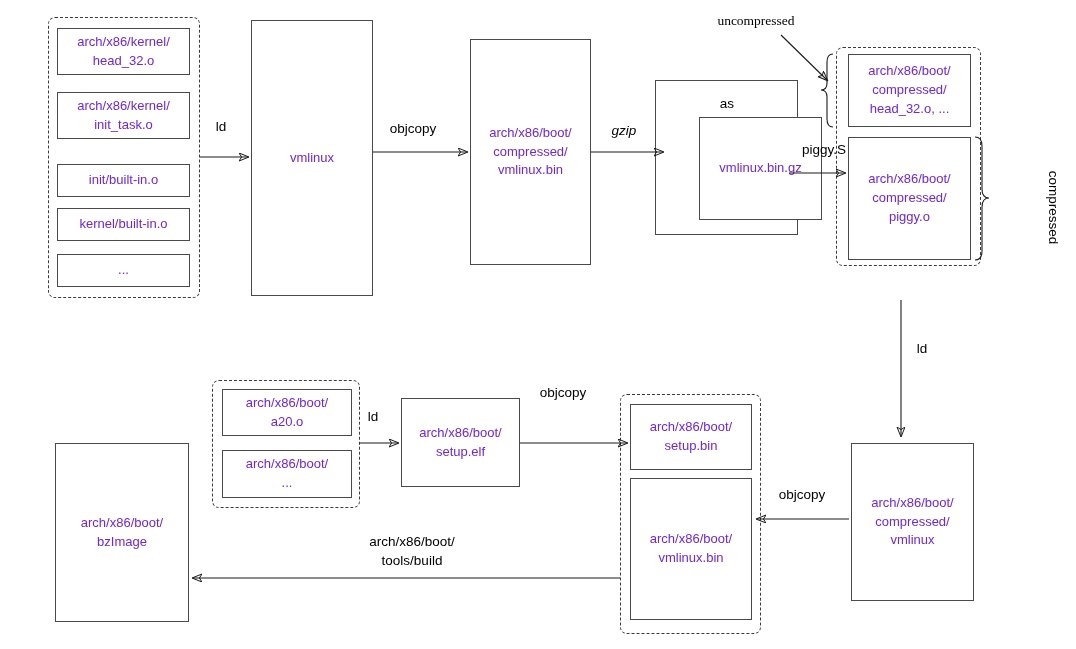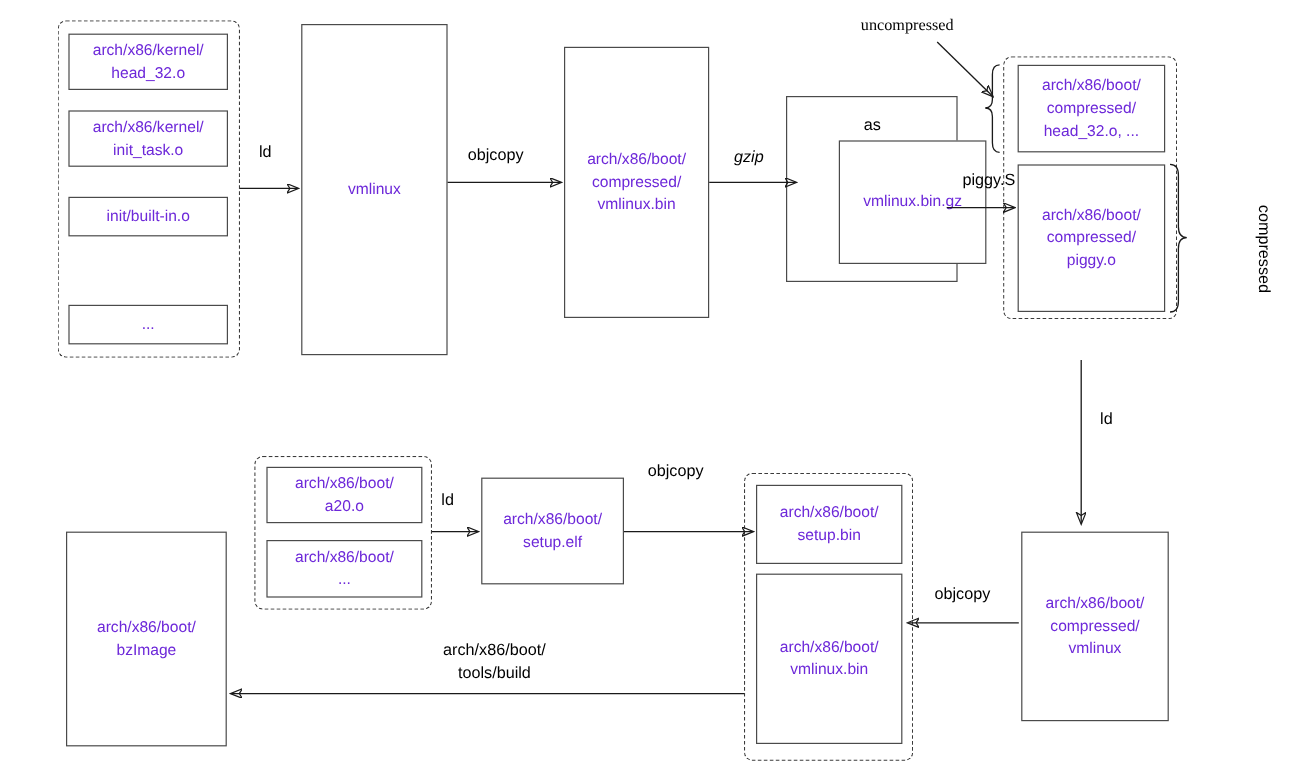--- a/index.html
+++ b/index.html
@@ -66,20 +66,21 @@
   <div class="dashgroup" style="left:48px;top:17px;width:152px;height:281px;"></div>
   <div class="dashgroup" style="left:836px;top:47px;width:145px;height:219px;"></div>
   <div class="dashgroup" style="left:212px;top:380px;width:148px;height:128px;"></div>
   <div class="dashgroup" style="left:620px;top:394px;width:141px;height:240px;"></div>
 
   <div class="box" style="left:57px;top:28px;width:133px;height:47px;">arch/x86/kernel/
 head_32.o</div>
   <div class="box" style="left:57px;top:92px;width:133px;height:47px;">arch/x86/kernel/
 init_task.o</div>
   <div class="box" style="left:57px;top:164px;width:133px;height:33px;">init/built-in.o</div>
+  <div class="box" style="left:57px;top:208px;width:133px;height:33px;">kernel/built-in.o</div>
   <div class="box" style="left:57px;top:254px;width:133px;height:33px;">...</div>
 
   <div class="box" style="left:251px;top:20px;width:122px;height:276px;">vmlinux</div>
 
   <div class="box" style="left:470px;top:39px;width:121px;height:226px;">arch/x86/boot/
 compressed/
 vmlinux.bin</div>
 
   <div class="box" style="left:655px;top:80px;width:143px;height:155px;"></div>
   <div class="lbl" style="left:688px;top:95px;width:78px;">as</div>

